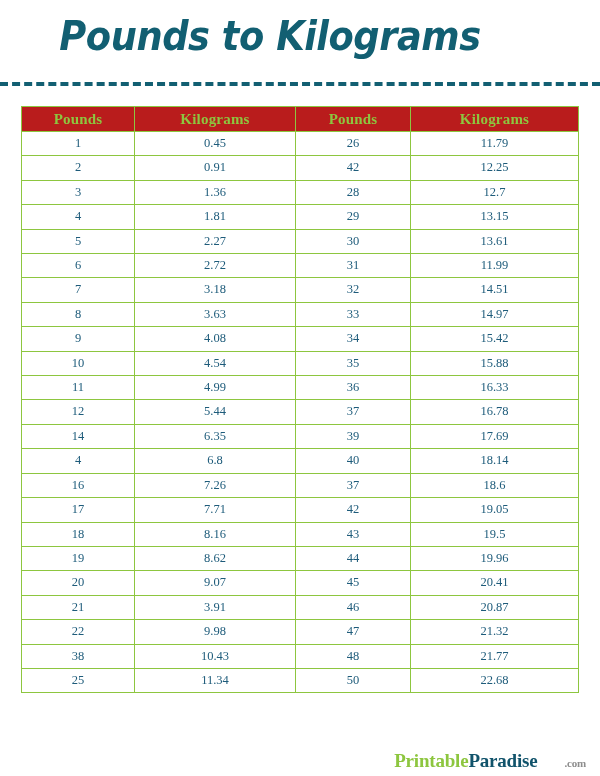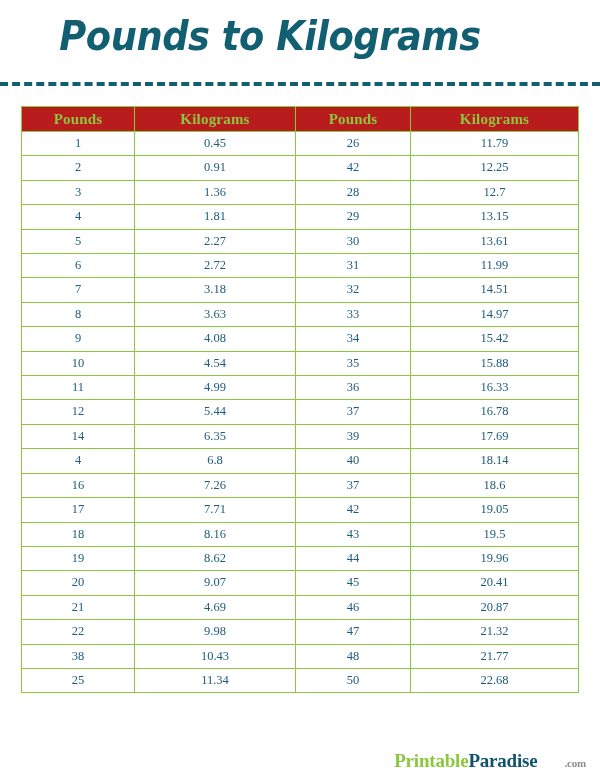--- a/index.html
+++ b/index.html
@@ -257,21 +257,21 @@
             <td>19.96</td>
           </tr>
           <tr>
             <td>20</td>
             <td>9.07</td>
             <td>45</td>
             <td>20.41</td>
           </tr>
           <tr>
             <td>21</td>
-            <td>4.69</td>
+            <td>3.91</td>
             <td>46</td>
             <td>20.87</td>
           </tr>
           <tr>
             <td>22</td>
             <td>9.98</td>
             <td>47</td>
             <td>21.32</td>
           </tr>
           <tr>

